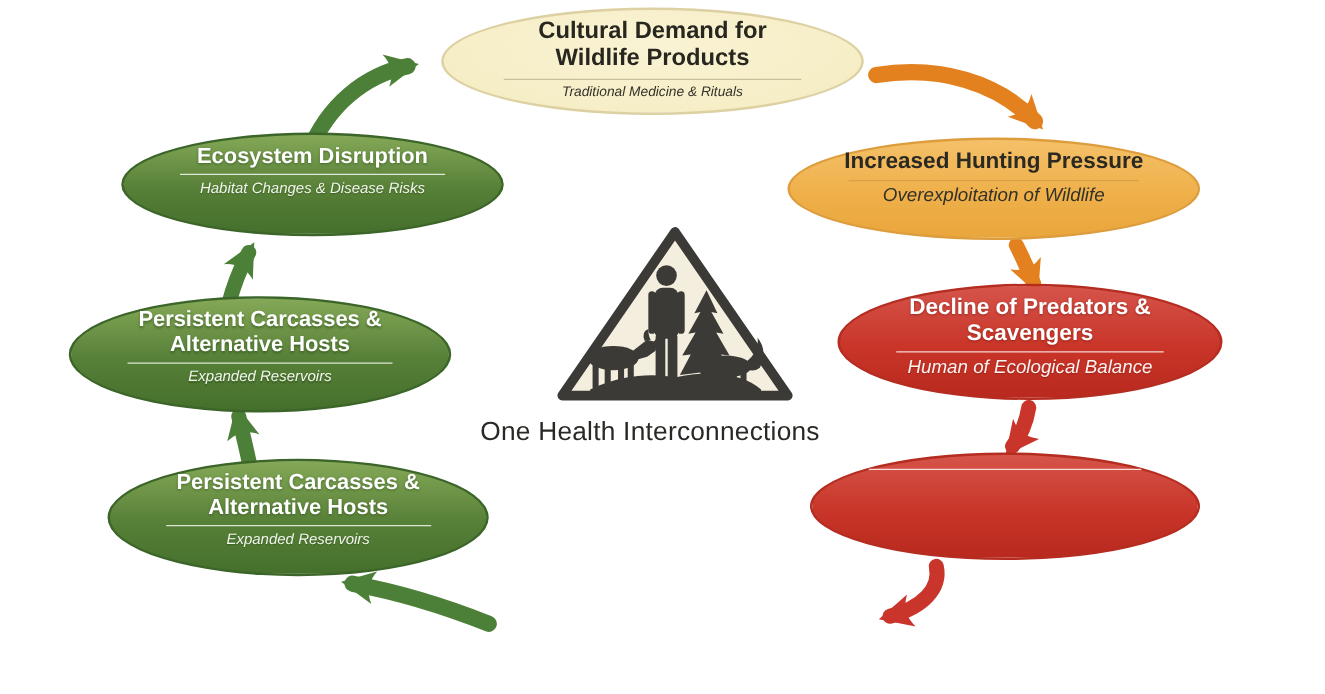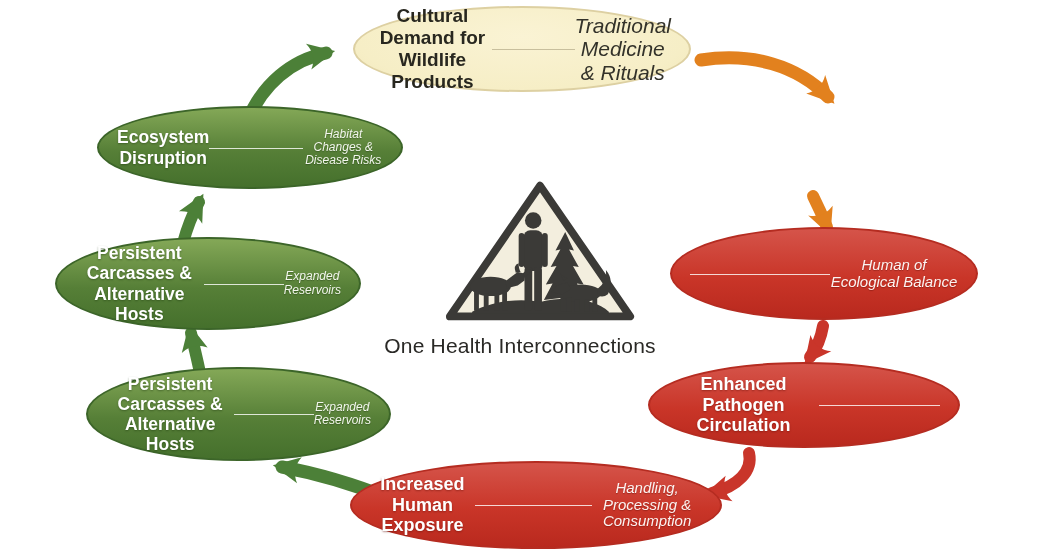--- a/index.html
+++ b/index.html
@@ -3,33 +3,33 @@
 <meta charset="utf-8">
 <style>
   html,body{margin:0;padding:0;background:#fff;}
   #canvas{
     position:relative;width:1060px;height:555px;background:#ffffff;
     font-family:"Liberation Sans", sans-serif;overflow:hidden;
   }
   
   .node{
     position:absolute;border-radius:50%;
-    display:flex;flex-direction:row;align-items:center;justify-content:center;
+    display:flex;flex-direction:column;align-items:center;
     text-align:center;box-sizing:border-box;padding:6px 18px;
   }
   .node .title{font-weight:bold;line-height:1.15;}
   .node .divider{height:1px;width:80%;margin:5px auto 4px auto;}
   .node .subtitle{font-style:italic;line-height:1.1;}
   .node-cream{
     background:radial-gradient(ellipse at 50% 35%, #faf3d4 0%, #f6eec6 70%, #f0e6b8 100%);
     border:2px solid #ddd0a2;
   }
   .node-cream .title{color:#28271f;font-size:19px;}
   .node-cream .divider{background:#c8bf9d;}
-  .node-cream .subtitle{color:#33322a;font-size:21px;}
+  .node-cream .subtitle{color:#33322a;font-size:11px;}
   .node-orange{
     background:linear-gradient(180deg,#f4c069 0%,#efb04a 55%,#e9a63c 100%);
     border:2px solid #dd9d3c;
   }
   .node-orange .title{color:#2b2a22;font-size:18px;}
   .node-orange .divider{background:#d9a14b;}
   .node-orange .subtitle{color:#33322a;font-size:15px;}
   .node-red{
     background:linear-gradient(180deg,#d5544a 0%,#c93528 55%,#b9291e 100%);
     border:2px solid #b52c21;
@@ -92,36 +92,36 @@
     <path d="M 200 373 C 197 358 194 347 191 333" fill="none" stroke="#4c8038" stroke-width="12" stroke-linecap="round" marker-end="url(#ah-green)"></path>
     <path d="M 183 243 C 187 228 192 215 199 202" fill="none" stroke="#4c8038" stroke-width="12" stroke-linecap="round" marker-end="url(#ah-green)"></path>
   </svg>
 
   <div class="node node-cream n1">
     <div class="title">Cultural Demand for Wildlife Products</div>
     <div class="divider"></div>
     <div class="subtitle">Traditional Medicine &amp; Rituals</div>
   </div>
 
+  <div class="node node-orange n2">
+    <div class="title">Increased Hunting Pressure</div>
+    <div class="divider"></div>
+    <div class="subtitle">Overexploitation of Wildlife</div>
+  </div>
 
   <div class="node node-red n3">
+    <div class="title">Decline of Predators &amp; Scavengers</div>
     <div class="divider"></div>
     <div class="subtitle">Human of Ecological Balance</div>
   </div>
 
   <div class="node node-red n4">
-    <div class="title">Enhanced Pathogen Circulation</div>
     <div class="divider"></div>
   </div>
 
-  <div class="node node-red n5">
-    <div class="title">Increased Human Exposure</div>
-    <div class="divider"></div>
-    <div class="subtitle">Handling, Processing &amp; Consumption</div>
-  </div>
 
   <div class="node node-green n6">
     <div class="title">Persistent Carcasses &amp; Alternative Hosts</div>
     <div class="divider"></div>
     <div class="subtitle">Expanded Reservoirs</div>
   </div>
 
   <div class="node node-green n7">
     <div class="title">Persistent Carcasses &amp; Alternative Hosts</div>
     <div class="divider"></div>

